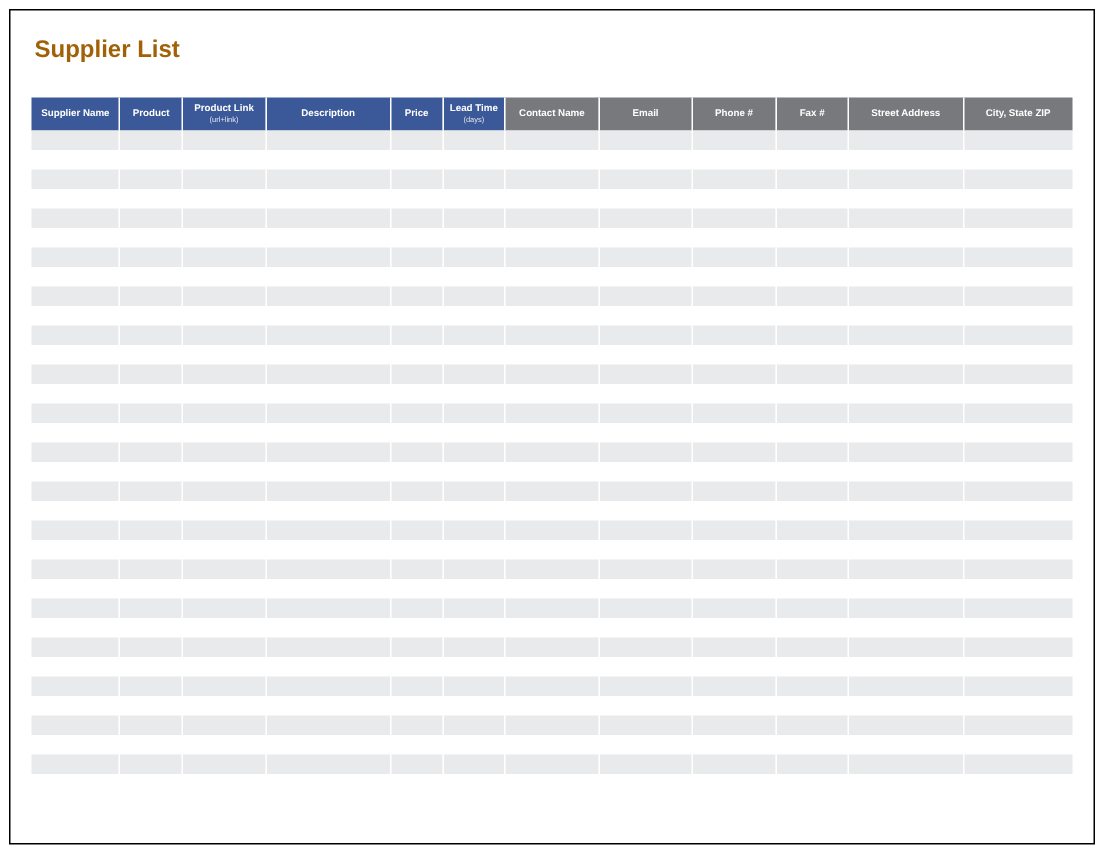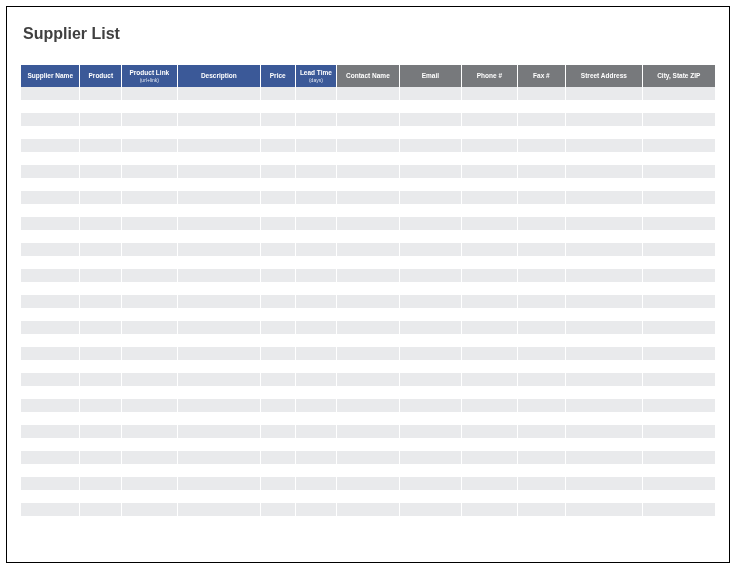--- a/index.html
+++ b/index.html
@@ -10,21 +10,21 @@
     height: 569px;
     position: relative;
   }
   .page {
     position: absolute;
     top: 6px; left: 6px; right: 6px; bottom: 6px;
     border: 1px solid #000;
     padding: 18px 14px 14px 14px;
   }
   .title {
-    color: #404040;
+    color: #a16207;
     font-size: 16px;
     font-weight: bold;
     margin-bottom: 22px;
     margin-left: 2px;
   }
   table {
     width: 100%;
     border-collapse: collapse;
     table-layout: fixed;
   }

